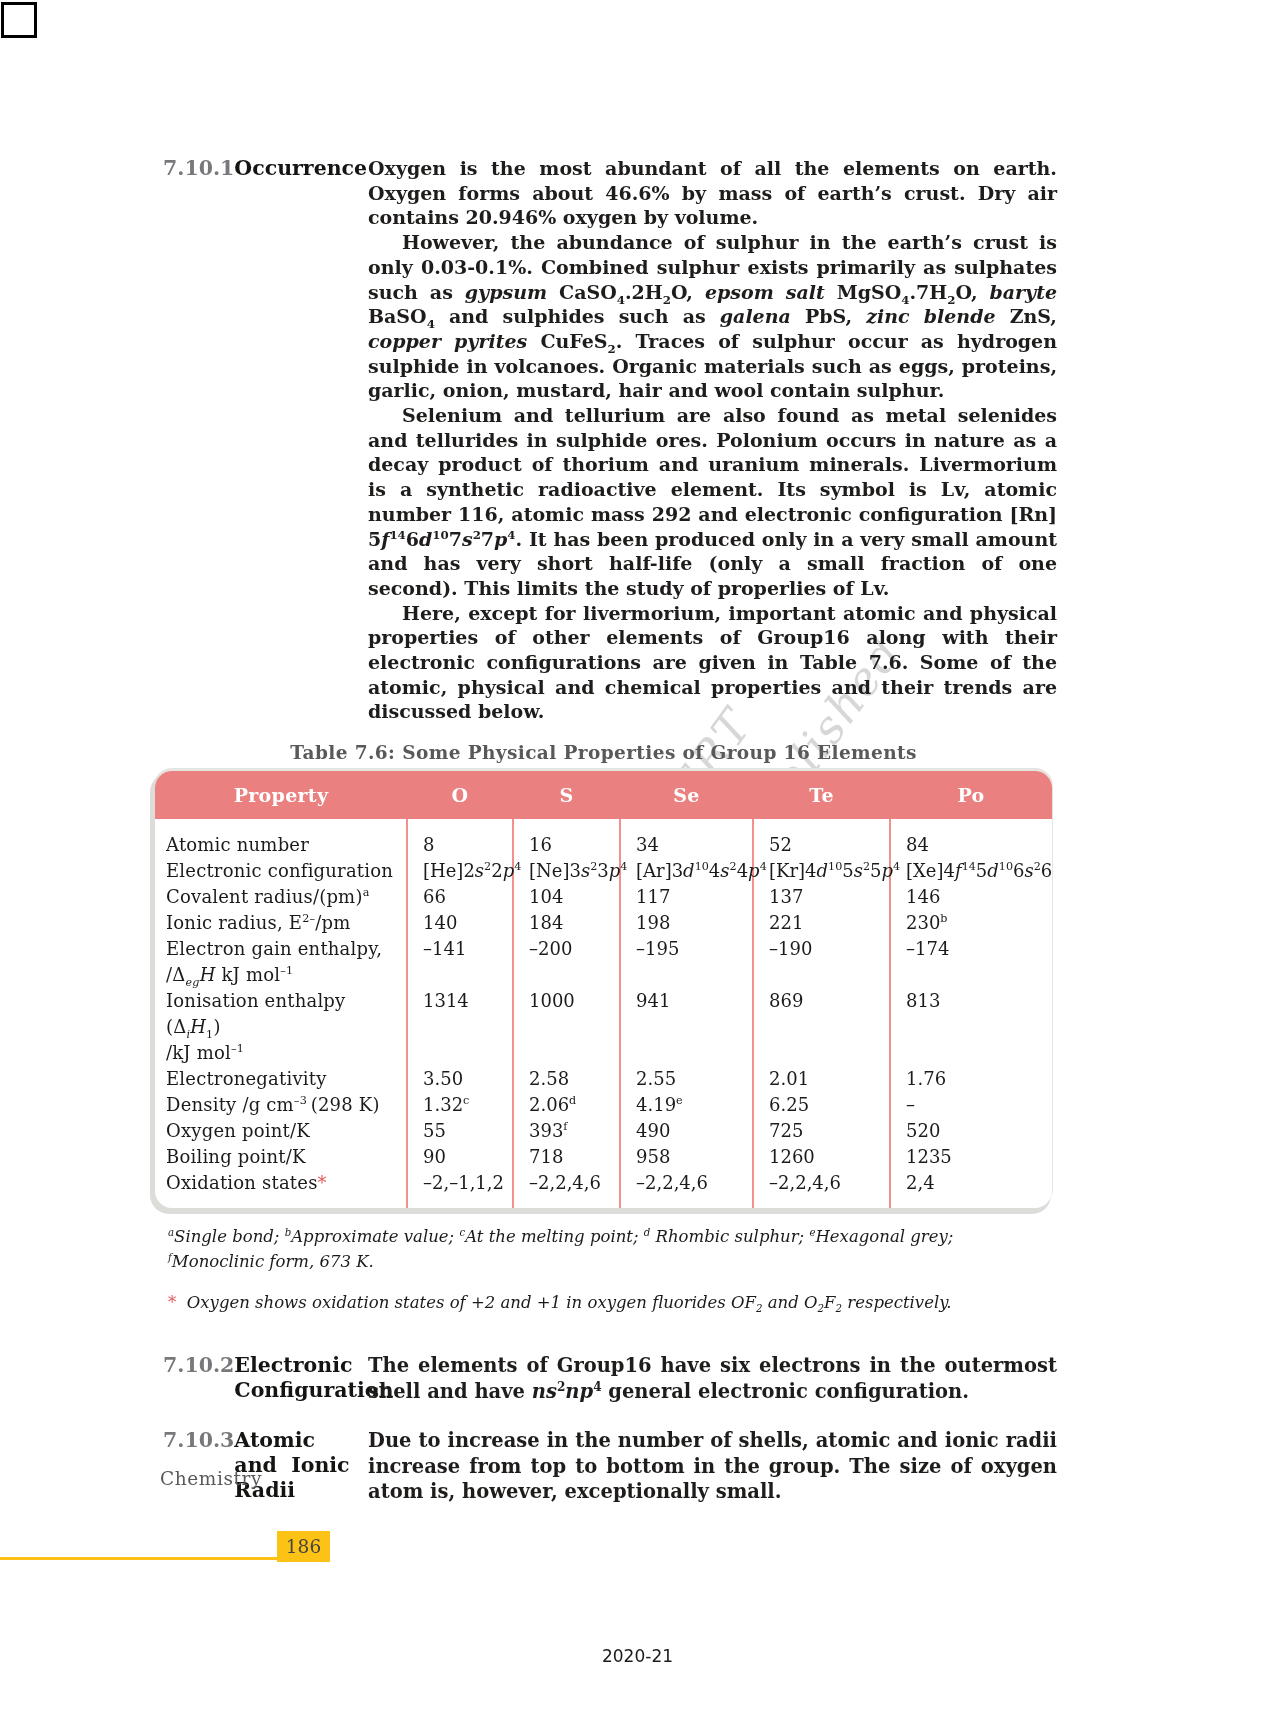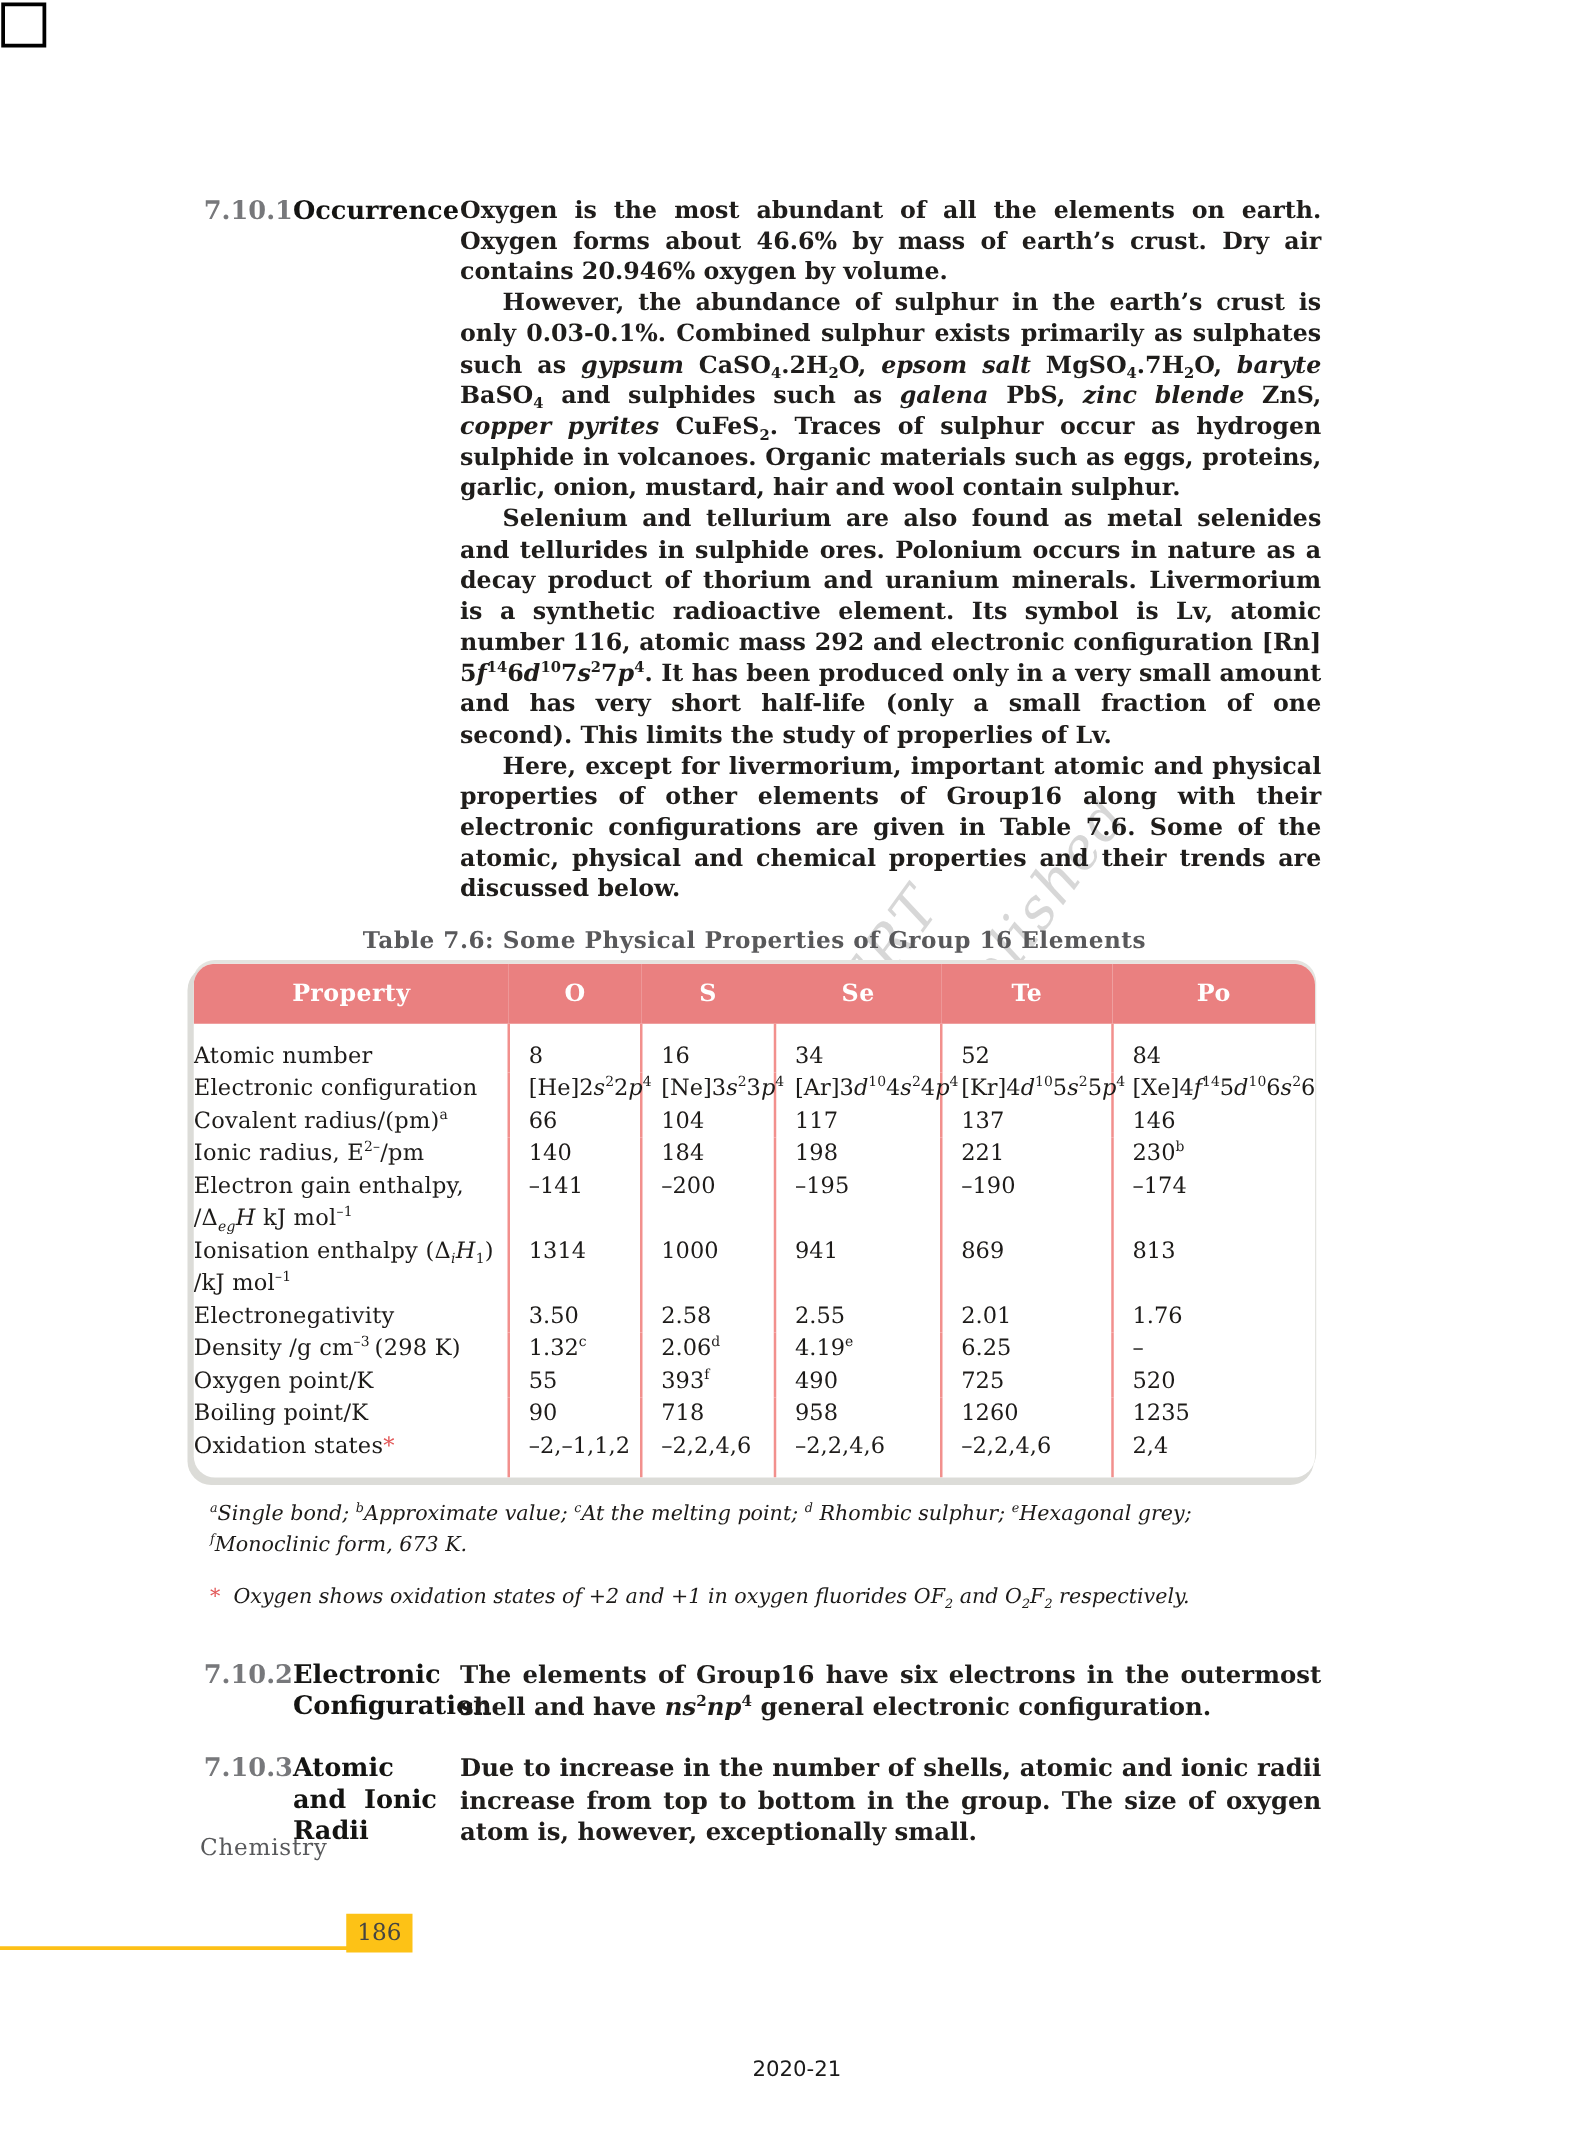--- a/index.html
+++ b/index.html
@@ -38,21 +38,21 @@
     width:897px; margin-left:-8px; border-radius:17px; background:#ffffff;
     box-shadow:-3px 4px 0 2px #dcdcd8, 0 -2px 0 1px #e4e4e0;
     overflow:hidden;
   }
   table.props { border-collapse:collapse; width:897px; table-layout:fixed; }
   thead th {
     background:#ea8080; color:#ffffff; font-weight:bold; font-size:19px;
     height:48px; padding:0; letter-spacing:0.3px;
   }
   tbody td { vertical-align:top; line-height:26px; font-size:18px; padding:0; color:#1d1b19; }
-  td.prop { letter-spacing:0.2px;margin-left:18px; }
+  td.prop { padding-left:11px; letter-spacing:0.2px;margin-left:18px; }
   td.val { border-left:2px solid #f2908d; padding-left:15px; }
   tbody tr.first td { padding-top:13px; }
   tbody tr.last td { padding-bottom:12px; }
   .star { color:#e25757; }
 
   .footnotes { margin:13px 0 0 -11px; width:905px; font-style:italic; font-size:16.5px; line-height:25px; color:#1d1b19; }
   .footnotes .fn { margin:16px;font-style:italic; }
 
   .footer-rule { position:absolute; left:0; top:1557px; width:305px; height:3px; background:#fdc017; }
   .footer-subject { position:absolute; left:160px; top:1468px; font-size:18.5px; color:#58595b; letter-spacing:0.6px; }

